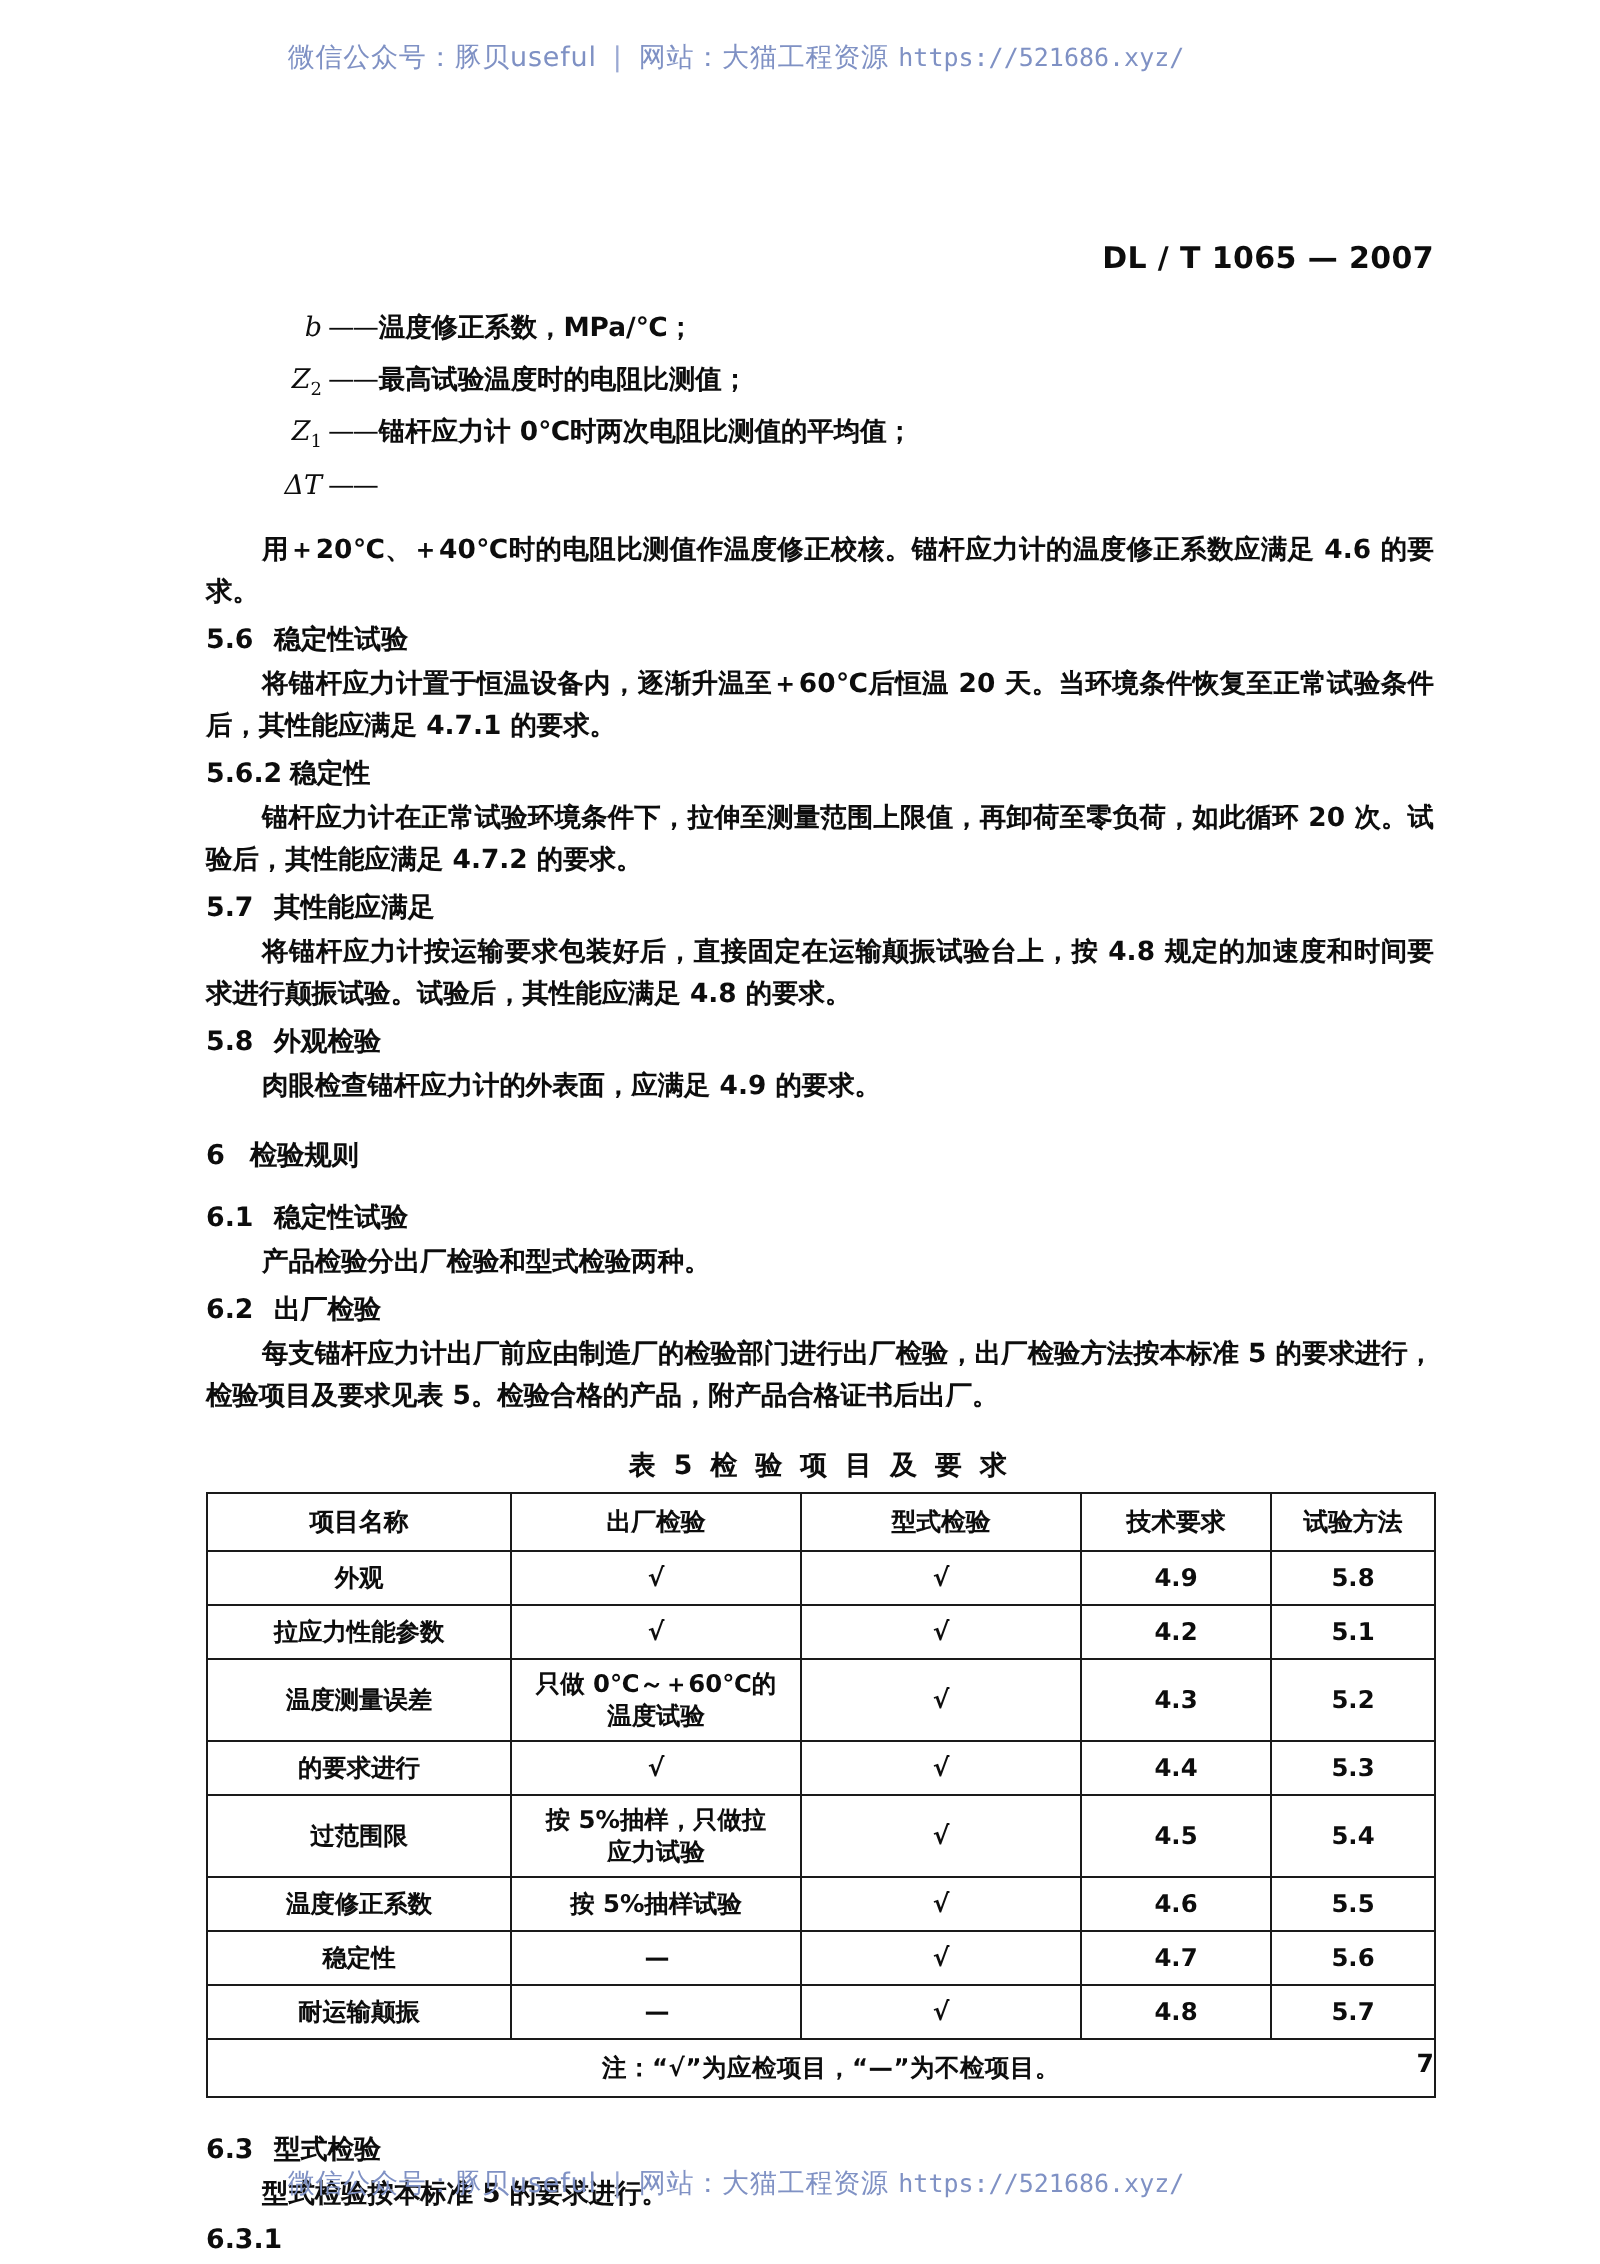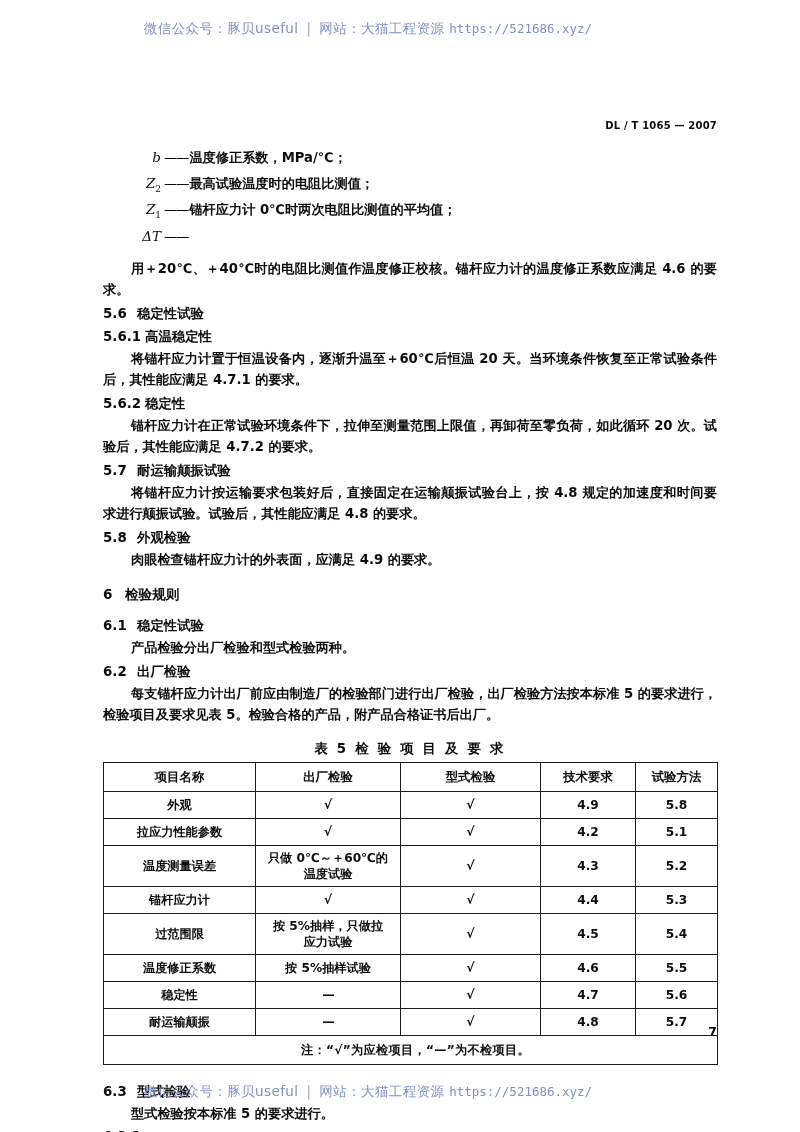--- a/index.html
+++ b/index.html
@@ -44,21 +44,21 @@
   .page {
     position: absolute;
     left: 103px;
     top: 120px;
     width: 614px;
   }
 
   .running-head {
     text-align: right;
     font-weight: bold;
-    font-size: 10px;
+    font-size: 15px;
     letter-spacing: 0.2px;
     margin-bottom: 16px;
   }
 
   
   .symbol-list {
     margin: 0 0 6px 0;
     padding: 0;
     list-style: none;
   }
@@ -215,32 +215,29 @@
       <span class="sym-dash">——</span>
     </div>
   </div>
 
   <p class="para">用＋20℃、＋40℃时的电阻比测值作温度修正校核。锚杆应力计的温度修正系数应满足 4.6 的要求。</p>
 
   <div class="h2">
     <span class="num">5.6</span><span>稳定性试验</span>
   </div>
 
-  <div class="h3">
-    <span class="num">5.6.1</span><span>高温稳定性</span>
-  </div>
   <p class="para">将锚杆应力计置于恒温设备内，逐渐升温至＋60℃后恒温 20 天。当环境条件恢复至正常试验条件后，其性能应满足 4.7.1 的要求。</p>
 
   <div class="h3">
     <span class="num">5.6.2</span><span>稳定性</span>
   </div>
   <p class="para">锚杆应力计在正常试验环境条件下，拉伸至测量范围上限值，再卸荷至零负荷，如此循环 20 次。试验后，其性能应满足 4.7.2 的要求。</p>
 
   <div class="h2">
-    <span class="num">5.7</span><span>耐运输颠振试验</span>
+    <span class="num">5.7</span><span>其性能应满足</span>
   </div>
   <p class="para">将锚杆应力计按运输要求包装好后，直接固定在运输颠振试验台上，按 4.8 规定的加速度和时间要求进行颠振试验。试验后，其性能应满足 4.8 的要求。</p>
 
   <div class="h2">
     <span class="num">5.8</span><span>外观检验</span>
   </div>
   <p class="para">肉眼检查锚杆应力计的外表面，应满足 4.9 的要求。</p>
 
   <div class="h1">
     <span class="num">6</span><span>检验规则</span>
@@ -292,21 +289,21 @@
       </tr>
       <tr class="tall">
         <td>温度测量误差</td>
         <td class="cell-multiline">只做 0℃～＋60℃的
 温度试验</td>
         <td class="check">√</td>
         <td>4.3</td>
         <td>5.2</td>
       </tr>
       <tr>
-        <td>锚杆应力计</td>
+        <td>的要求进行</td>
         <td class="check">√</td>
         <td class="check">√</td>
         <td>4.4</td>
         <td>5.3</td>
       </tr>
       <tr class="tall">
         <td>过范围限</td>
         <td class="cell-multiline">按 5%抽样，只做拉
 应力试验</td>
         <td class="check">√</td>

